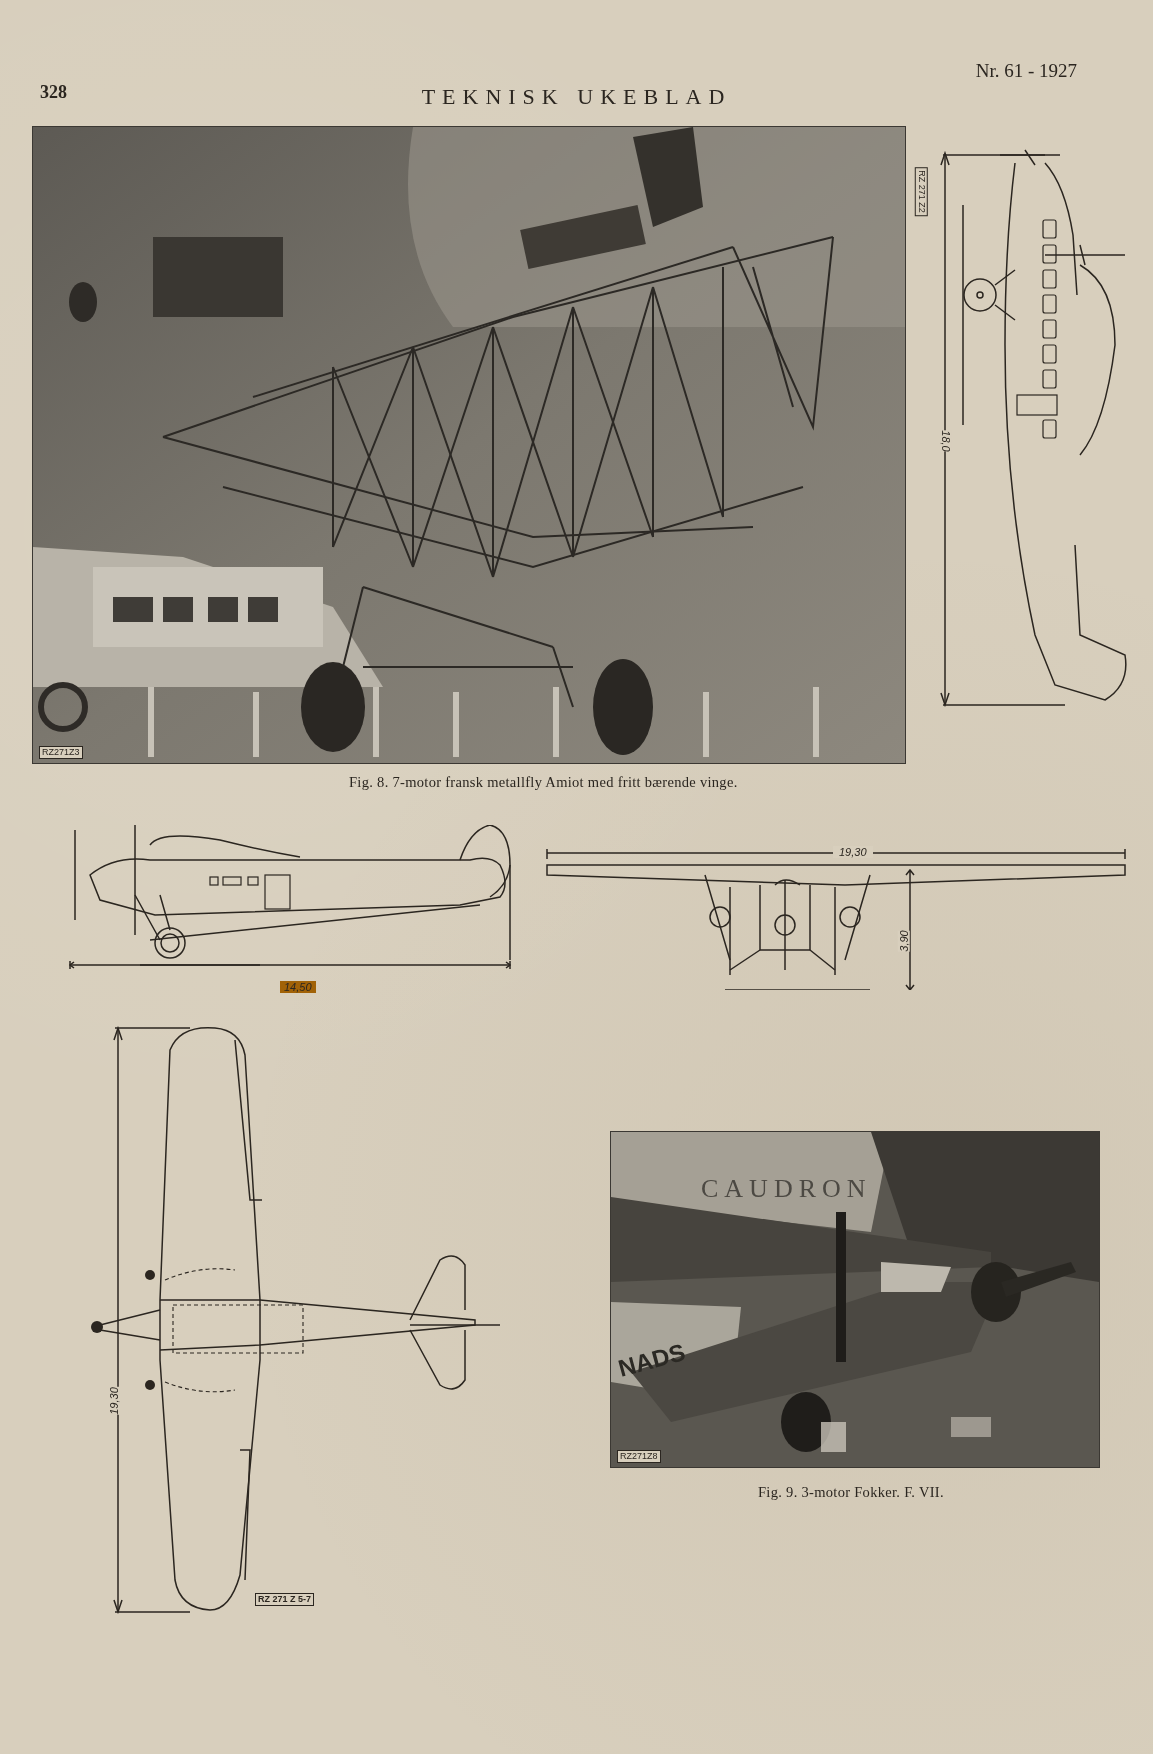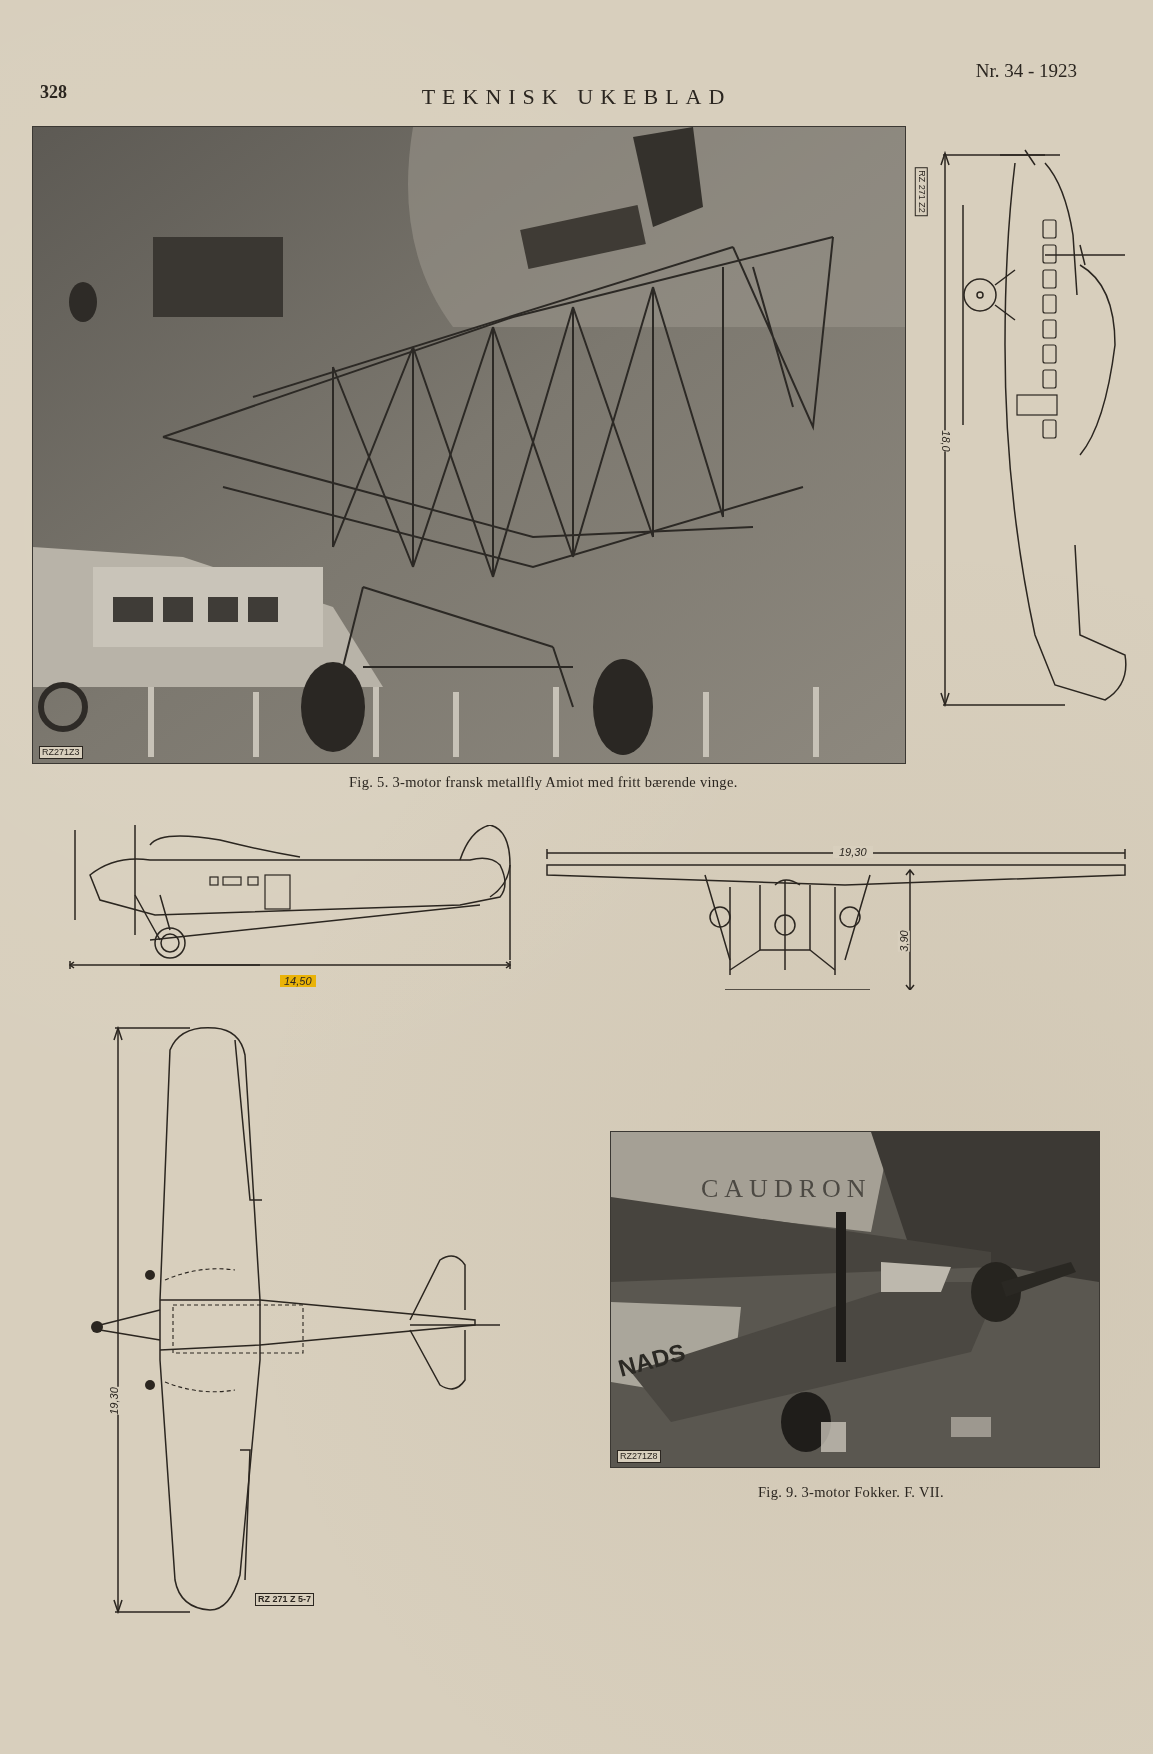--- a/index.html
+++ b/index.html
@@ -27,21 +27,21 @@
       border: 1px solid #2b2620; font-family: "Liberation Sans", sans-serif;
       font-size: 9px; padding: 0 2px; background: #d8cfbd; color: #2b2620; line-height: 11px;
     }
     .dim { font-family: "Liberation Sans", sans-serif; font-style: italic; font-size: 11px; color: #2b2620; }
   </style>
 </head>
 <body>
 
 <div class="abs page-no">328</div>
 <div class="abs journal">TEKNISK UKEBLAD</div>
-<div class="abs issue">Nr. 34 - 1923</div>
+<div class="abs issue">Nr. 61 - 1927</div>
 
 <div class="abs photo" style="left:32px; top:126px; width:872px; height:636px;">
   <svg width="872" height="636" viewBox="0 0 872 636">
     <defs>
       <linearGradient id="g8" x1="0" y1="0" x2="1" y2="1">
         <stop offset="0" stop-color="#5d5a54"></stop>
         <stop offset="0.5" stop-color="#7c786f"></stop>
         <stop offset="1" stop-color="#8d887e"></stop>
       </linearGradient>
     </defs>
@@ -83,21 +83,21 @@
         <rect x="220" y="565" width="6" height="65"></rect>
       <rect x="340" y="560" width="6" height="70"></rect>
         <rect x="420" y="565" width="6" height="65"></rect>
       <rect x="520" y="560" width="6" height="70"></rect>
         <rect x="670" y="565" width="6" height="65"></rect>
       <rect x="780" y="560" width="6" height="70"></rect>
     </g>
   </svg>
   <div class="abs ref-label" style="left:6px; bottom:4px;">RZ271Z3</div>
 </div>
-<div class="abs caption" style="left:349px; top:774px;">Fig. 5.  3-motor fransk metallfly Amiot med fritt bærende vinge.</div>
+<div class="abs caption" style="left:349px; top:774px;">Fig. 8.  7-motor fransk metallfly Amiot med fritt bærende vinge.</div>
 
 <div class="abs" style="left:905px; top:145px; width:240px; height:570px;">
   <svg width="240" height="570" viewBox="0 0 240 570">
     <g stroke="#2b2620" stroke-width="1.5" fill="none">
       <path d="M40 10 L40 560"></path>
       <path d="M36 20 L40 8 L44 20 M36 548 L40 560 L44 548"></path>
       <path d="M38 10 L140 10 M38 560 L160 560"></path>
       <path d="M58 60 L58 280"></path>
       <path d="M110 18 Q100 100 100 200 Q100 350 130 490 L150 540 L200 555 Q225 540 220 510 L175 490 L170 400"></path>
       <path d="M140 18 Q160 40 168 90 L172 150"></path>
@@ -140,21 +140,21 @@
       <path d="M100 70 L110 105 M75 70 L100 115"></path>
       <path d="M80 140 L200 140"></path>
     </g>
     <g stroke="#2b2620" stroke-width="1.2" fill="none">
       <rect x="150" y="52" width="8" height="8"></rect>
       <rect x="163" y="52" width="18" height="8"></rect>
       <rect x="188" y="52" width="10" height="8"></rect>
       <rect x="205" y="50" width="25" height="34"></rect>
     </g>
   </svg>
-  <div class="abs dim" style="left:220px; top:150px; padding:0 4px; background:#eab308;">14,50</div>
+  <div class="abs dim" style="left:220px; top:156px; padding:0 4px; background:#a16207;">14,50</div>
 </div>
 
 <div class="abs" style="left:545px; top:845px; width:585px; height:145px;">
   <svg width="585" height="145" viewBox="0 0 585 145">
     <g stroke="#2b2620" stroke-width="1.5" fill="none">
       <path d="M2 8 L580 8 M2 4 L2 14 M580 4 L580 14"></path>
       <path d="M2 20 L580 20 L580 30 L300 40 L2 30 Z"></path>
       <path d="M185 42 L185 130 M290 42 L290 130"></path>
       <path d="M215 40 L215 105 L265 105 L265 40"></path>
       <path d="M230 40 Q240 30 255 40"></path>

